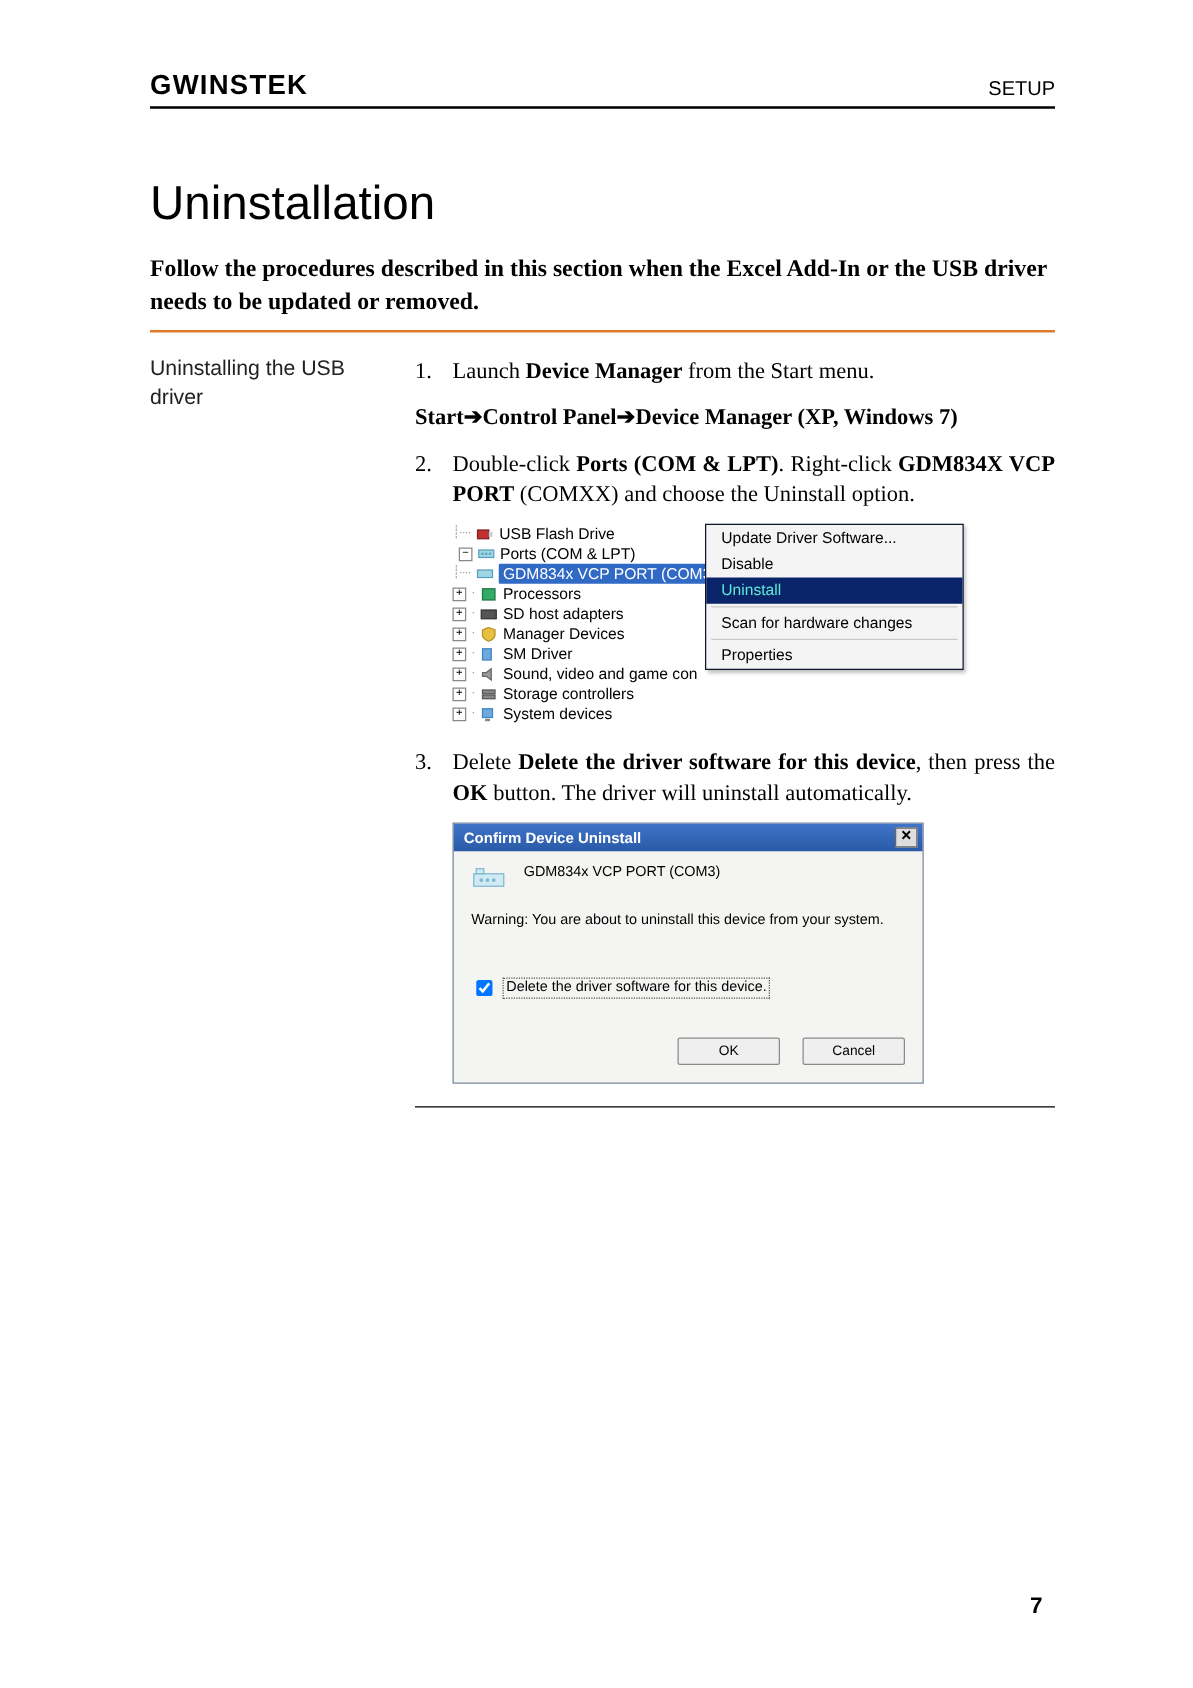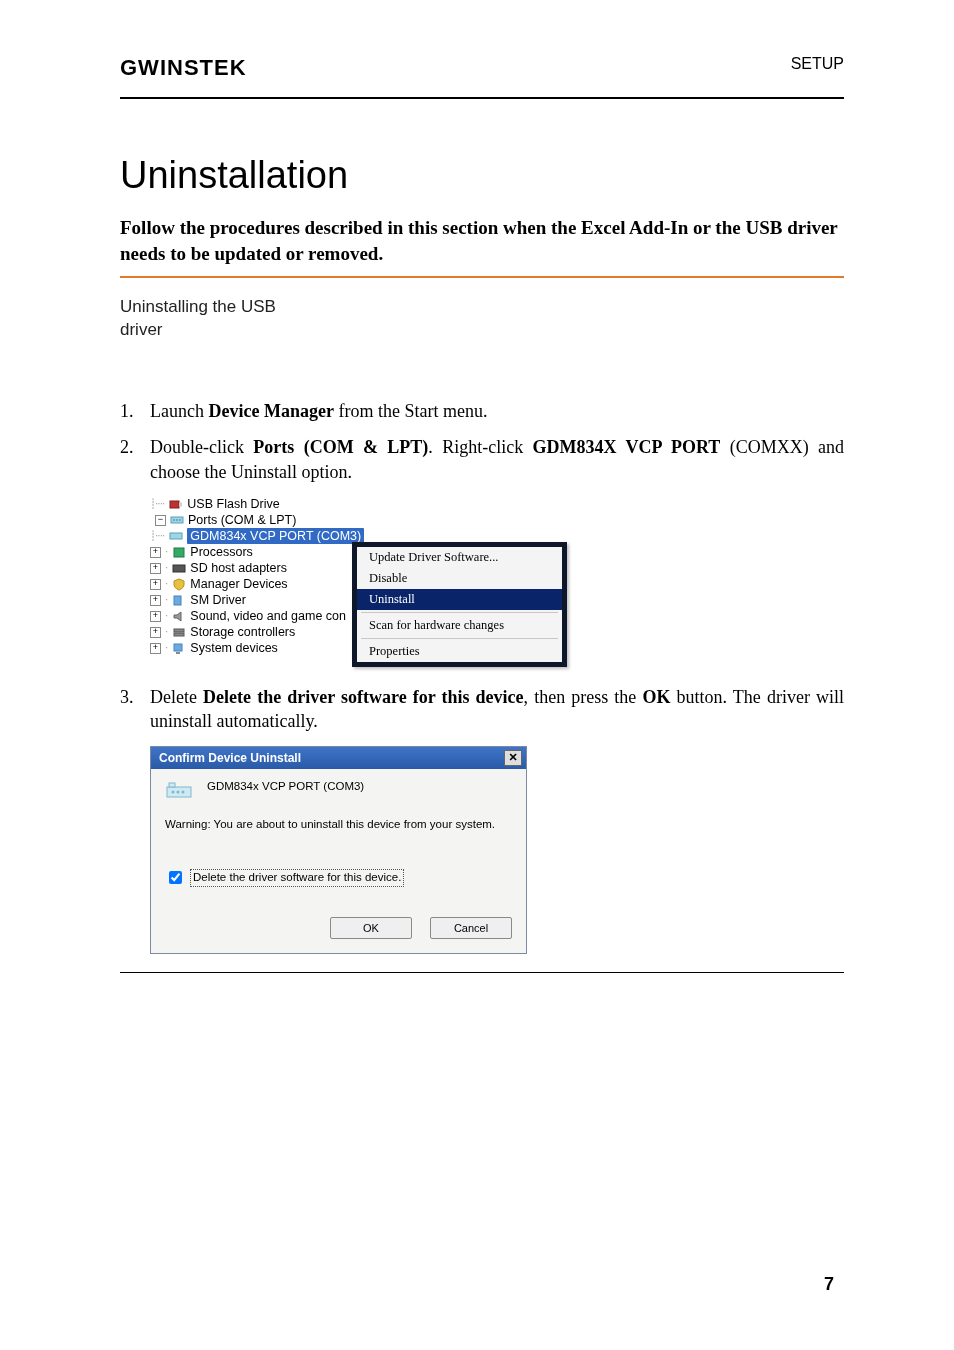--- a/index.html
+++ b/index.html
@@ -12,23 +12,23 @@
   }
   .page {
     padding: 55px 110px 40px 120px;
     box-sizing: border-box;
     min-height: 1350px;
     position: relative;
   }
   .header-bar {
     display: flex;
     justify-content: space-between;
-    align-items: flex-start;
+    align-items: flex-end;
     border-bottom: 2px solid #000;
-    padding-bottom: 16px;
+    padding-bottom: 4px;
     margin-bottom: 55px;
   }
   .logo {
     font-family: Arial, sans-serif;
     font-weight: 900;
     font-size: 22px;
     letter-spacing: 1px;
   }
   .setup-label {
     font-family: Arial, sans-serif;
@@ -47,22 +47,21 @@
     margin: 0 0 10px 0;
     font-weight: bold;
   }
   .orange-rule {
     border: none;
     border-top: 2px solid #e07b2e;
     margin: 8px 0 18px 0;
   }
   .two-col {
     display: flex;
-    gap: 57px;
-    flex-direction: column;
+    gap: 42px;
   }
   .left-col {
     width: 170px;
     flex: none;
     font-family: "Trebuchet MS", Arial, sans-serif;
     font-size: 17px;
     line-height: 1.35;
     color: #222;
   }
   .right-col {
@@ -114,37 +113,36 @@
   .ico { width:14px; height:13px; flex:none; display:flex; align-items:center; justify-content:center; }
   .ico svg { width:14px; height:13px; }
   .selected {
     background: #316ac5;
     color: #fff;
     padding: 0 3px;
     border-radius: 1px;
   }
   .ctxmenu {
     width: 205px;
-    border: 5px solid #0f172a;
+    border: 1px solid #0f172a;
     background: #f4f4f4;
     box-shadow: 2px 2px 3px rgba(0,0,0,0.25);
-    font-family: Liberation Serif, serif;
+    font-family: Liberation Sans, sans-serif;
     font-size: 12.5px;
     margin-left: 2px;
-    margin-top: 46px;
   }
   .ctxmenu .mi {
     padding: 3px 10px 3px 12px;
     line-height: 15px;
   }
   .ctxmenu .mi.hi {
     background: #0a246a; 
     background: #0b3f9c;
     background: #0a246a;
-    color: #ffffff;
+    color: #5eead4;
   }
   .ctxmenu hr {
     border: none;
     border-top: 1px solid #c8c8c8;
     margin: 2px 4px;
   }
   
   .ctxmenu .mi.hi { background:#0a246a; }
   
   .ctxmenu .mi.hi { background:#0a3c9e; }
@@ -231,20 +229,23 @@
 
     <div class="right-col">
 
       <div class="numbered">
         <div class="num">1.</div>
         <div class="body">
           <span>Launch </span><span class="bold">Device Manager</span><span> from the Start menu.</span>
         </div>
       </div>
 
+      <p class="indent-sub">
+        <span class="bold">Start</span><span class="arrow bold">➔</span><span class="bold">Control Panel</span><span class="arrow bold">➔</span><span class="bold">Device Manager (XP, Windows 7)</span>
+      </p>
 
       <div class="numbered">
         <div class="num">2.</div>
         <div class="body">
           <span>Double-click </span><span class="bold">Ports (COM &amp; LPT)</span><span>. Right-click </span><span class="bold">GDM834X VCP PORT</span><span> (COMXX) and choose the Uninstall option.</span>
         </div>
       </div>
 
       <div class="figure">
         <div class="treectx">

